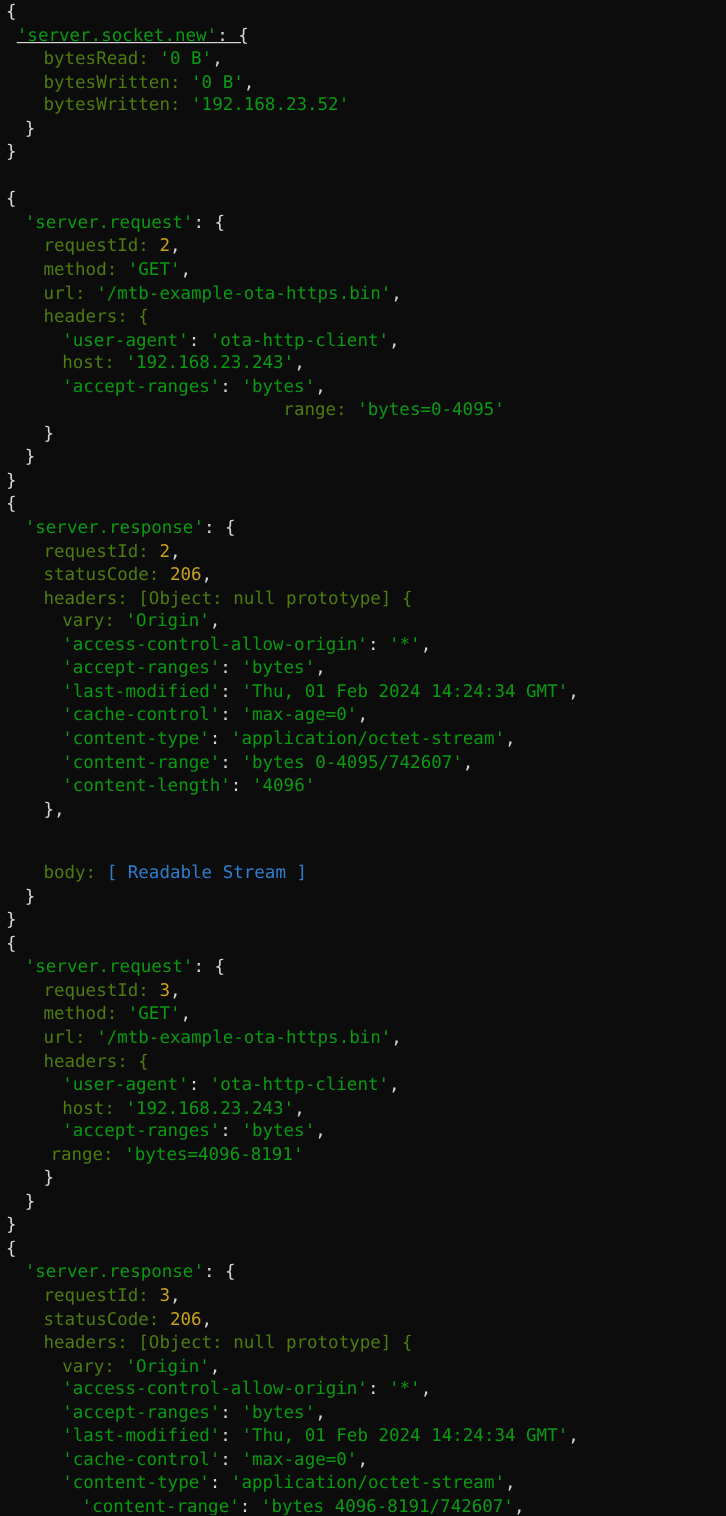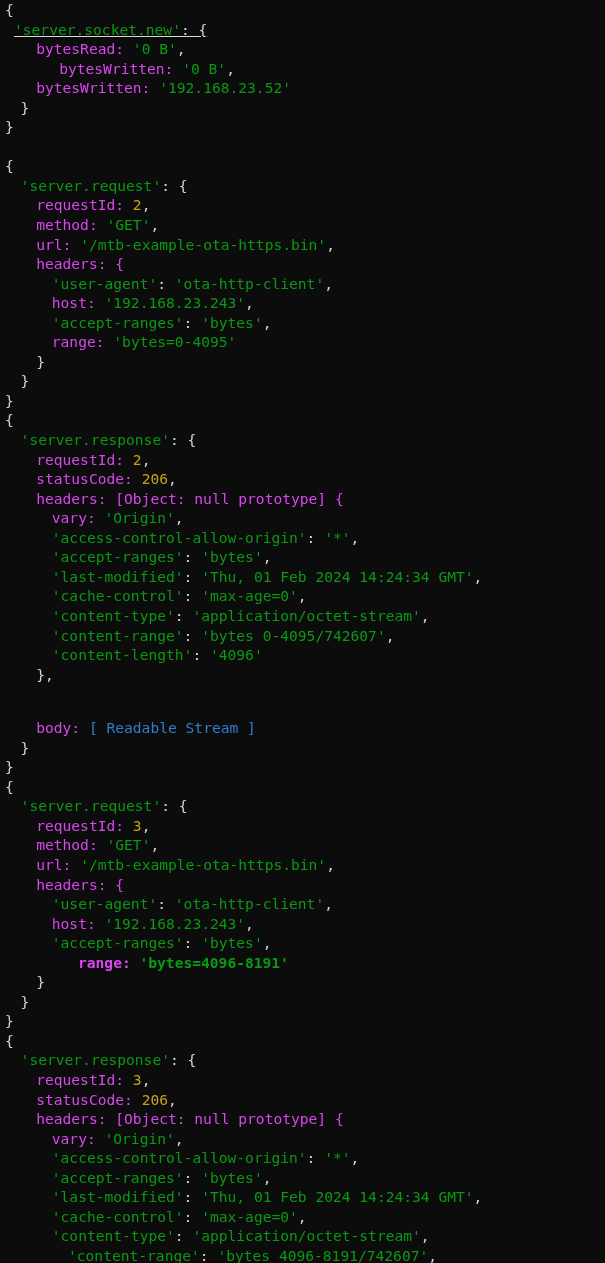--- a/index.html
+++ b/index.html
@@ -29,47 +29,47 @@
     white-space: pre;
     letter-spacing: 0px;
     padding-left: 5px;
     color: #d8d8d8;
   }
   .line.blank {
     height: 19.55px;
   }
   
   .tok-punct   { color: #d5d5d5; }
-  .tok-key     { color: #d946ef; }
+  .tok-key     { color: #4d7c0f; }
   .tok-str     { color: #0a9a12; }
   .tok-num     { color: #c8a21a; }
   .tok-special { color: #2f7ecd; }
 </style>
 </head>
 <body>
 
 <div id="terminal">
     <div class="line" style="padding-left: 5px;"><span class="tok-punct">{</span></div>
     <div class="line" style="padding-left: 14px; text-decoration: underline;"><span class="tok-str">'server.socket.new'</span><span class="tok-punct">: {</span></div>
     <div class="line" style="padding-left: 36.2px;"><span class="tok-key">bytesRead: </span><span class="tok-str">'0 B'</span><span class="tok-punct">,</span></div>
-    <div class="line" style="padding-left: 36.2px; margin-left: 23px;"><span class="tok-key">bytesWritten: </span><span class="tok-str">'0 B'</span><span class="tok-punct">,</span></div>
+    <div class="line" style="padding-left: 36.2px;"><span class="tok-key">bytesWritten: </span><span class="tok-str">'0 B'</span><span class="tok-punct">,</span></div>
     <div class="line" style="padding-left: 36.2px;"><span class="tok-key">bytesWritten: </span><span class="tok-str">'192.168.23.52'</span></div>
     <div class="line" style="padding-left: 20.6px;"><span class="tok-punct">}</span></div>
     <div class="line" style="padding-left: 5px;"><span class="tok-punct">}</span></div>
     <div class="line blank" style="padding-left: 5px;"></div>
     <div class="line" style="padding-left: 5px;"><span class="tok-punct">{</span></div>
     <div class="line" style="padding-left: 20.6px;"><span class="tok-str">'server.request'</span><span class="tok-punct">: {</span></div>
     <div class="line" style="padding-left: 36.2px;"><span class="tok-key">requestId: </span><span class="tok-num">2</span><span class="tok-punct">,</span></div>
     <div class="line" style="padding-left: 36.2px;"><span class="tok-key">method: </span><span class="tok-str">'GET'</span><span class="tok-punct">,</span></div>
     <div class="line" style="padding-left: 36.2px;"><span class="tok-key">url: </span><span class="tok-str">'/mtb-example-ota-https.bin'</span><span class="tok-punct">,</span></div>
     <div class="line" style="padding-left: 36.2px;"><span class="tok-key">headers: {</span></div>
     <div class="line" style="padding-left: 51.8px;"><span class="tok-str">'user-agent'</span><span class="tok-punct">: </span><span class="tok-str">'ota-http-client'</span><span class="tok-punct">,</span></div>
     <div class="line" style="padding-left: 51.8px;"><span class="tok-key">host: </span><span class="tok-str">'192.168.23.243'</span><span class="tok-punct">,</span></div>
     <div class="line" style="padding-left: 51.8px;"><span class="tok-str">'accept-ranges'</span><span class="tok-punct">: </span><span class="tok-str">'bytes'</span><span class="tok-punct">,</span></div>
-    <div class="line" style="padding-left: 51.8px;"><span class="tok-key">range: </span><span class="tok-str">'bytes=0-4095'</span></div>
+    <div class="line" style="padding-left: 51.8px; text-align: center;"><span class="tok-key">range: </span><span class="tok-str">'bytes=0-4095'</span></div>
     <div class="line" style="padding-left: 36.2px;"><span class="tok-punct">}</span></div>
     <div class="line" style="padding-left: 20.6px;"><span class="tok-punct">}</span></div>
     <div class="line" style="padding-left: 5px;"><span class="tok-punct">}</span></div>
     <div class="line" style="padding-left: 5px;"><span class="tok-punct">{</span></div>
     <div class="line" style="padding-left: 20.6px;"><span class="tok-str">'server.response'</span><span class="tok-punct">: {</span></div>
     <div class="line" style="padding-left: 36.2px;"><span class="tok-key">requestId: </span><span class="tok-num">2</span><span class="tok-punct">,</span></div>
     <div class="line" style="padding-left: 36.2px;"><span class="tok-key">statusCode: </span><span class="tok-num">206</span><span class="tok-punct">,</span></div>
     <div class="line" style="padding-left: 36.2px;"><span class="tok-key">headers: [Object: null prototype] {</span></div>
     <div class="line" style="padding-left: 51.8px;"><span class="tok-key">vary: </span><span class="tok-str">'Origin'</span><span class="tok-punct">,</span></div>
     <div class="line" style="padding-left: 51.8px;"><span class="tok-str">'access-control-allow-origin'</span><span class="tok-punct">: </span><span class="tok-str">'*'</span><span class="tok-punct">,</span></div>
@@ -85,21 +85,21 @@
     <div class="line" style="padding-left: 5px;"><span class="tok-punct">}</span></div>
     <div class="line" style="padding-left: 5px;"><span class="tok-punct">{</span></div>
     <div class="line" style="padding-left: 20.6px;"><span class="tok-str">'server.request'</span><span class="tok-punct">: {</span></div>
     <div class="line" style="padding-left: 36.2px;"><span class="tok-key">requestId: </span><span class="tok-num">3</span><span class="tok-punct">,</span></div>
     <div class="line" style="padding-left: 36.2px;"><span class="tok-key">method: </span><span class="tok-str">'GET'</span><span class="tok-punct">,</span></div>
     <div class="line" style="padding-left: 36.2px;"><span class="tok-key">url: </span><span class="tok-str">'/mtb-example-ota-https.bin'</span><span class="tok-punct">,</span></div>
     <div class="line" style="padding-left: 36.2px;"><span class="tok-key">headers: {</span></div>
     <div class="line" style="padding-left: 51.8px;"><span class="tok-str">'user-agent'</span><span class="tok-punct">: </span><span class="tok-str">'ota-http-client'</span><span class="tok-punct">,</span></div>
     <div class="line" style="padding-left: 51.8px;"><span class="tok-key">host: </span><span class="tok-str">'192.168.23.243'</span><span class="tok-punct">,</span></div>
     <div class="line" style="padding-left: 51.8px;"><span class="tok-str">'accept-ranges'</span><span class="tok-punct">: </span><span class="tok-str">'bytes'</span><span class="tok-punct">,</span></div>
-    <div class="line" style="padding-left: 78px; font-weight: bold;"><span class="tok-key">range: </span><span class="tok-str">'bytes=4096-8191'</span></div>
+    <div class="line" style="padding-left: 42px;"><span class="tok-key">range: </span><span class="tok-str">'bytes=4096-8191'</span></div>
     <div class="line" style="padding-left: 36.2px;"><span class="tok-punct">}</span></div>
     <div class="line" style="padding-left: 20.6px;"><span class="tok-punct">}</span></div>
     <div class="line" style="padding-left: 5px;"><span class="tok-punct">}</span></div>
     <div class="line" style="padding-left: 5px;"><span class="tok-punct">{</span></div>
     <div class="line" style="padding-left: 20.6px;"><span class="tok-str">'server.response'</span><span class="tok-punct">: {</span></div>
     <div class="line" style="padding-left: 36.2px;"><span class="tok-key">requestId: </span><span class="tok-num">3</span><span class="tok-punct">,</span></div>
     <div class="line" style="padding-left: 36.2px;"><span class="tok-key">statusCode: </span><span class="tok-num">206</span><span class="tok-punct">,</span></div>
     <div class="line" style="padding-left: 36.2px;"><span class="tok-key">headers: [Object: null prototype] {</span></div>
     <div class="line" style="padding-left: 51.8px;"><span class="tok-key">vary: </span><span class="tok-str">'Origin'</span><span class="tok-punct">,</span></div>
     <div class="line" style="padding-left: 51.8px;"><span class="tok-str">'access-control-allow-origin'</span><span class="tok-punct">: </span><span class="tok-str">'*'</span><span class="tok-punct">,</span></div>

